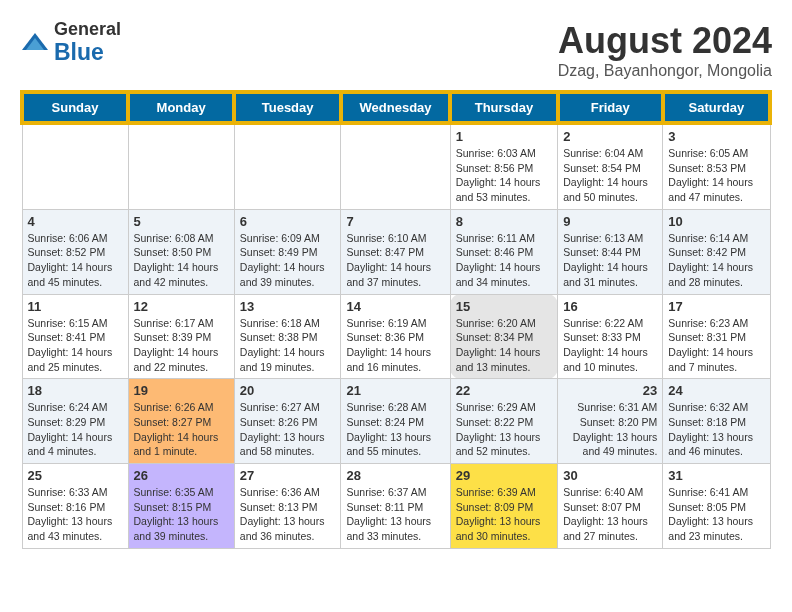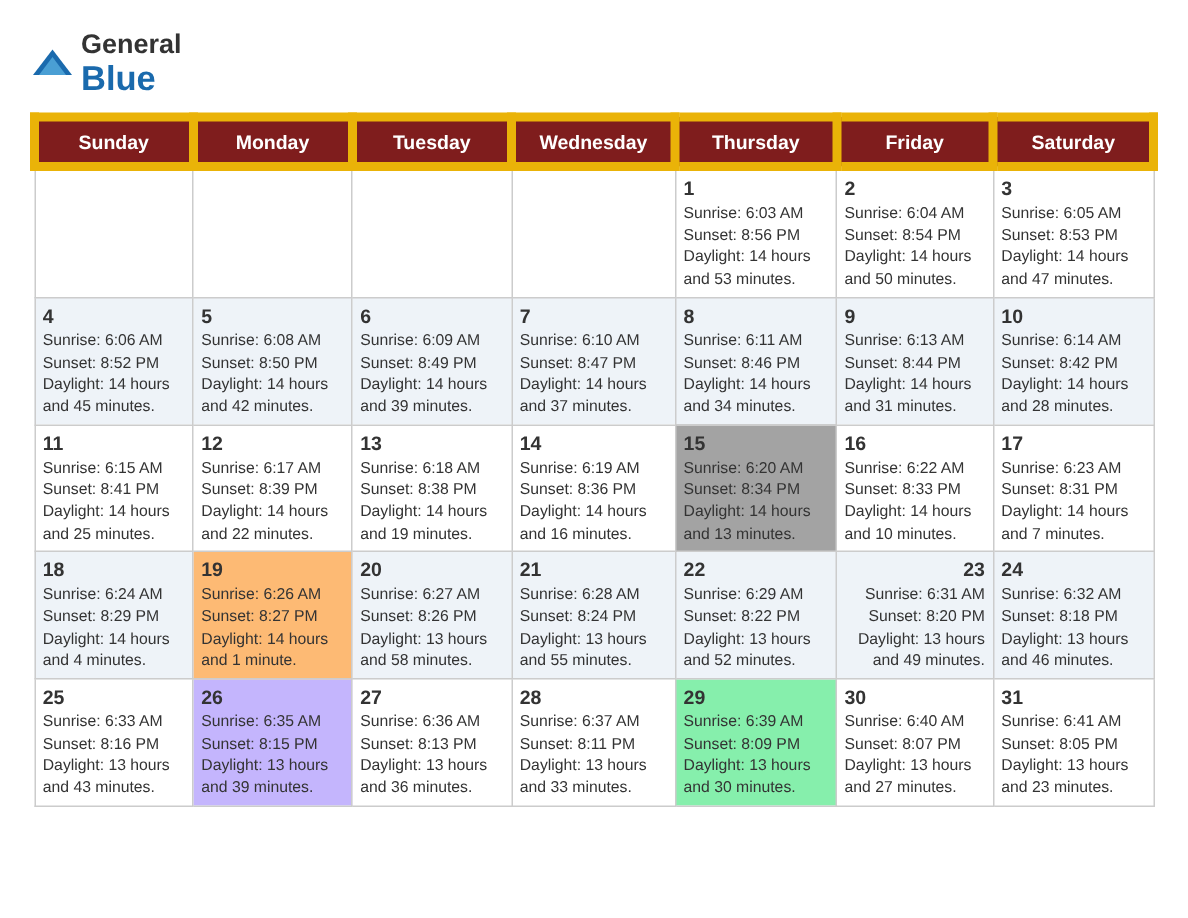--- a/index.html
+++ b/index.html
@@ -51,27 +51,27 @@
     }
     .location {
       font-size: 16px;
       color: #555;
     }
     table {
       width: 100%;
       border-collapse: collapse;
     }
     .day-header {
-      background-color: #7f1d1d;
+      background-color: #0369a1;
       color: white;
       text-align: center;
       padding: 6px 4px;
       font-size: 13px;
       font-weight: bold;
-      border: 6px solid #eab308;
+      border: 4px solid #eab308;
     }
     .calendar-cell {
       border: 1px solid #ccc;
       vertical-align: top;
       padding: 4px 5px;
       width: 113px;
       min-height: 90px;
       background: #fff;
       font-size: 10.5px;
     }
@@ -108,20 +108,22 @@
       <rect x="0" y="0" width="30" height="30" fill="white"></rect>
       <polygon points="15,5 28,22 2,22" fill="#1a6aad"></polygon>
       <polygon points="15,10 24,22 6,22" fill="#4a9fd4"></polygon>
     </svg>
     <div class="logo-text">
       <span class="logo-general">General</span>
       <span class="logo-blue">Blue</span>
     </div>
   </div>
   <div class="title-block">
+    <div class="month-title">August 2024</div>
+    <div class="location">Dzag, Bayanhongor, Mongolia</div>
   </div>
 </div>
 
 <table>
   <thead>
     <tr>
       <th class="day-header">Sunday</th>
       <th class="day-header">Monday</th>
       <th class="day-header">Tuesday</th>
       <th class="day-header">Wednesday</th>
@@ -189,21 +191,21 @@
           <div class="cell-info">Sunrise: 6:17 AM<br>Sunset: 8:39 PM<br>Daylight: 14 hours and 22 minutes.</div>
         </td>
         <td class="calendar-cell" style="background: rgb(255, 255, 255);">
           <div class="cell-date">13</div>
           <div class="cell-info">Sunrise: 6:18 AM<br>Sunset: 8:38 PM<br>Daylight: 14 hours and 19 minutes.</div>
         </td>
         <td class="calendar-cell" style="background: rgb(255, 255, 255);">
           <div class="cell-date">14</div>
           <div class="cell-info">Sunrise: 6:19 AM<br>Sunset: 8:36 PM<br>Daylight: 14 hours and 16 minutes.</div>
         </td>
-        <td class="calendar-cell" style="background: #a3a3a3;">
+        <td class="calendar-cell" style="background: #e5e5e5; border-radius: 11px;">
           <div class="cell-date">15</div>
           <div class="cell-info">Sunrise: 6:20 AM<br>Sunset: 8:34 PM<br>Daylight: 14 hours and 13 minutes.</div>
         </td>
         <td class="calendar-cell" style="background: rgb(255, 255, 255);">
           <div class="cell-date">16</div>
           <div class="cell-info">Sunrise: 6:22 AM<br>Sunset: 8:33 PM<br>Daylight: 14 hours and 10 minutes.</div>
         </td>
         <td class="calendar-cell" style="background: rgb(255, 255, 255);">
           <div class="cell-date">17</div>
           <div class="cell-info">Sunrise: 6:23 AM<br>Sunset: 8:31 PM<br>Daylight: 14 hours and 7 minutes.</div>
@@ -249,21 +251,21 @@
           <div class="cell-info">Sunrise: 6:35 AM<br>Sunset: 8:15 PM<br>Daylight: 13 hours and 39 minutes.</div>
         </td>
         <td class="calendar-cell" style="background: rgb(255, 255, 255);">
           <div class="cell-date">27</div>
           <div class="cell-info">Sunrise: 6:36 AM<br>Sunset: 8:13 PM<br>Daylight: 13 hours and 36 minutes.</div>
         </td>
         <td class="calendar-cell" style="background: rgb(255, 255, 255);">
           <div class="cell-date">28</div>
           <div class="cell-info">Sunrise: 6:37 AM<br>Sunset: 8:11 PM<br>Daylight: 13 hours and 33 minutes.</div>
         </td>
-        <td class="calendar-cell" style="background: #86efac;">
+        <td class="calendar-cell" style="background: #fde047;">
           <div class="cell-date">29</div>
           <div class="cell-info">Sunrise: 6:39 AM<br>Sunset: 8:09 PM<br>Daylight: 13 hours and 30 minutes.</div>
         </td>
         <td class="calendar-cell" style="background: rgb(255, 255, 255);">
           <div class="cell-date">30</div>
           <div class="cell-info">Sunrise: 6:40 AM<br>Sunset: 8:07 PM<br>Daylight: 13 hours and 27 minutes.</div>
         </td>
         <td class="calendar-cell" style="background: rgb(255, 255, 255);">
           <div class="cell-date">31</div>
           <div class="cell-info">Sunrise: 6:41 AM<br>Sunset: 8:05 PM<br>Daylight: 13 hours and 23 minutes.</div>

